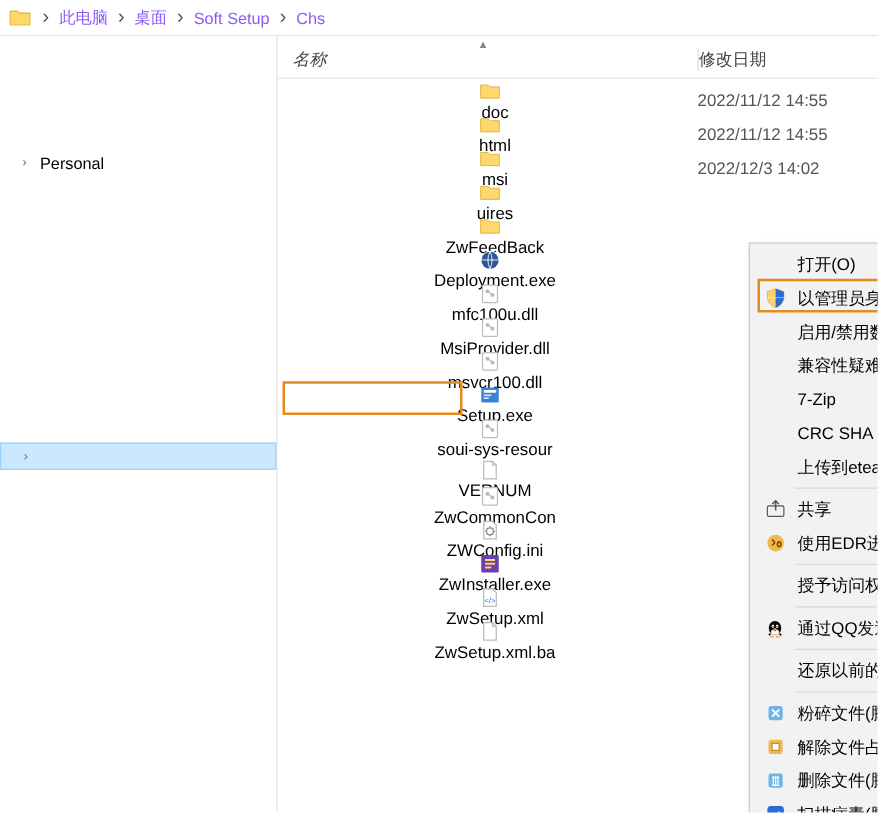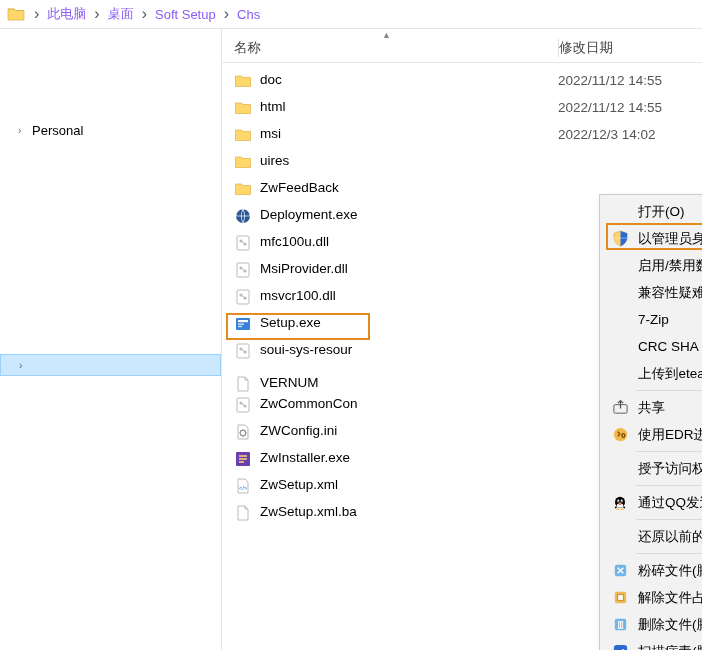--- a/index.html
+++ b/index.html
@@ -70,35 +70,36 @@
   }
   .headers {
     display: flex;
     align-items: center;
     height: 34px;
     font-size: 13.5px;
     color: #444;
     border-bottom: 1px solid #e5e5e5;
     padding-top: 4px;
   }
-  .col-name { width: 336px; padding-left: 12px; display:flex; align-items:flex-end; }
+  .col-name { width: 336px; padding-left: 12px; display:flex; align-items:flex-end;font-style:italic; }
   .col-date { flex: 1; padding-left: 0; }
   .col-sep { width: 1px; height: 18px; background: #e0e0e0; margin: 0 0px; }
 
   .filelist { padding-top: 4px; }
   .filerow {
     display: flex;
     align-items: center;
     height: 27px;
     font-size: 13.5px;
   }
   .filerow .cell-name {
     width: 336px;
-    display: flex; align-items: flex-start;
+    display: flex; align-items: center;
     padding-left: 12px;
+    flex-direction: column;
   }
   .filerow .cell-date { flex: 1; color: #555; }
   .filerow .icon {
     width: 18px; height: 18px;
     margin-right: 8px;
     display: inline-flex; align-items: center; justify-content: center;
   }
   .filerow.selected .cell-name {
     position: relative;
   }

